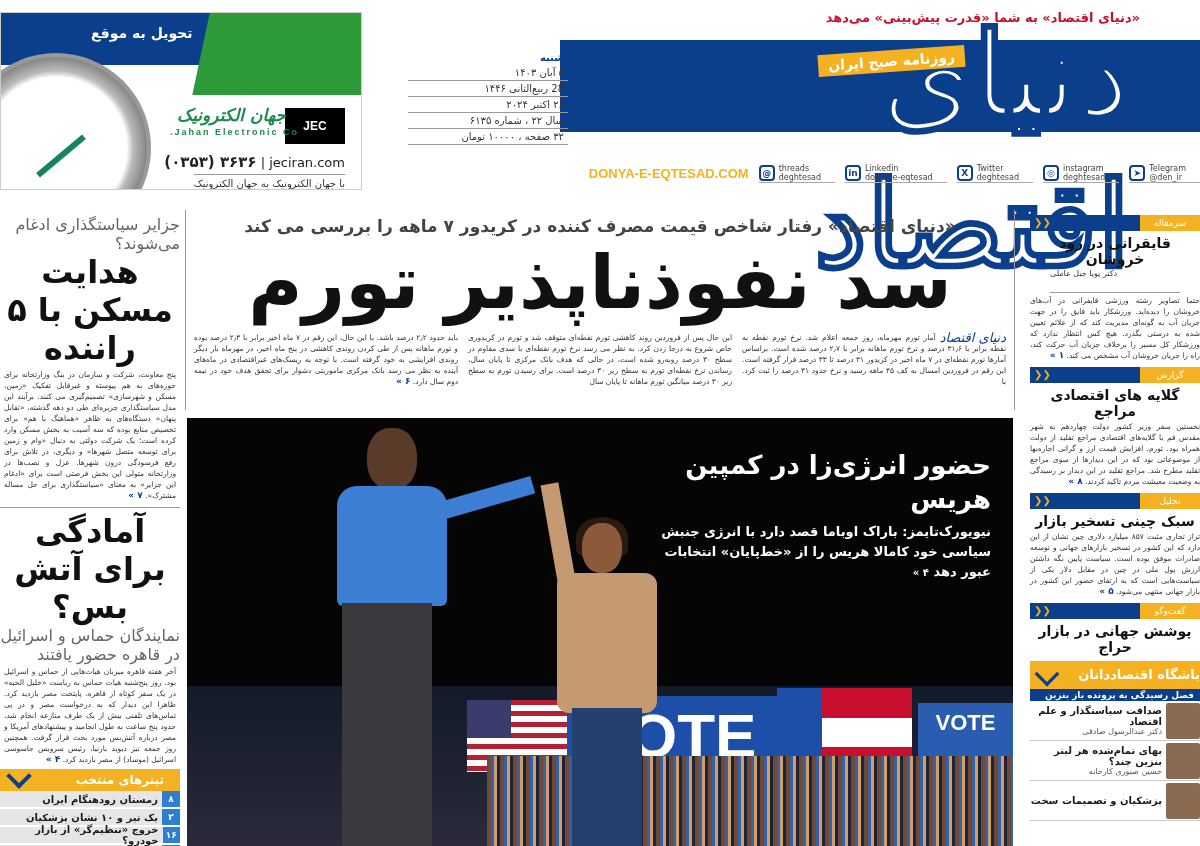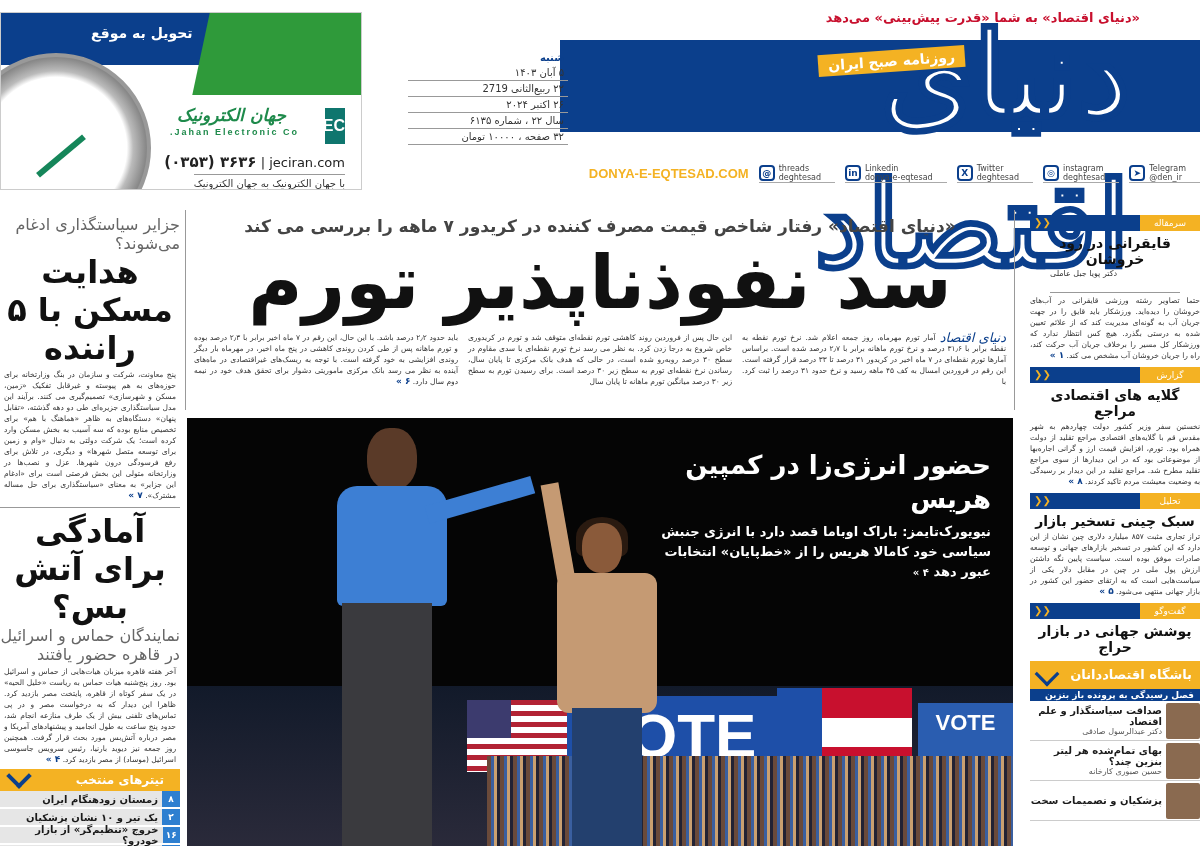--- a/index.html
+++ b/index.html
@@ -19,21 +19,21 @@
 #dateblock{left:408px;top:50px;width:160px;font-size:10px;color:#333;text-align:right}
 #dateblock div{border-bottom:1px solid #999;padding:1px 4px;line-height:13px}
 #dateblock .day{color:#0b3f8c;font-weight:bold;border-bottom:none}
 
 #ad{left:0;top:12px;width:362px;height:178px;border:1px solid #ccc;overflow:hidden;background:#fff}
 #ad-top{position:absolute;left:0;top:0;width:362px;height:52px;background:#0b3f8c}
 #ad-pcb{position:absolute;right:0;top:0;width:170px;height:82px;background:#2f9a3a;transform:skewX(-12deg);right:-10px}
 #ad-deliv{position:absolute;left:90px;top:12px;color:#fff;font-weight:bold;font-size:14px}
 #ad-watch{position:absolute;left:-40px;top:40px;width:190px;height:190px;border-radius:50%;background:radial-gradient(#fff 55%,#bbb 60%,#888 70%);border:4px solid #999}
 #ad-hand{position:absolute;left:30px;top:140px;width:60px;height:6px;background:#15865a;transform:rotate(-40deg)}
-#ad-logo{position:absolute;right:16px;top:95px;width:20px;height:36px;background:#0f766e;color:#fff;font-weight:bold;font-size:16px;text-align:center;line-height:36px;font-family:"Liberation Sans",sans-serif}
+#ad-logo{position:absolute;right:16px;top:95px;width:60px;height:36px;background:#000000;color:#fff;font-weight:bold;font-size:12px;text-align:center;line-height:36px;font-family:"Liberation Sans",sans-serif}
 #ad-brand{position:absolute;right:75px;top:92px;color:#1e8a4b;font-weight:bold;font-size:17px;font-style:italic}
 #ad-brand-en{position:absolute;right:62px;top:114px;color:#1e8a4b;font-size:9px;font-weight:bold;letter-spacing:2px;font-family:"Liberation Sans",sans-serif}
 #ad-phone{position:absolute;right:16px;top:140px;font-size:13px;color:#222;direction:ltr}
 #ad-phone b{font-size:15px}
 #ad-slogan{position:absolute;right:16px;top:161px;font-size:10px;color:#333;border-top:1px solid #999;padding-top:3px}
 
 #center{left:185px;top:210px;width:830px;height:200px;border-left:1px solid #999;border-right:1px solid #999}
 #kicker{text-align:center;font-size:17px;font-weight:bold;color:#444;margin-top:6px}
 #headline{text-align:center;font-family:"DejaVu Sans",sans-serif;font-weight:900;font-size:74px;color:#111;line-height:92px;letter-spacing:-2px}
 #cols{display:flex;flex-direction:row;gap:10px;padding:0 8px;font-size:7.5px;color:#333;line-height:11px;margin-top:4px}
@@ -67,21 +67,21 @@
 #cap-p{font-size:10px;color:#fff;margin-left:10px}
 
 #right{left:1030px;top:215px;width:170px;height:631px}
 .sec{margin-bottom:6px}
 .sec-bar{display:flex;height:16px}
 .sec-bar .lbl{background:#f4b223;color:#fff;font-size:9px;width:60px;text-align:center;line-height:16px}
 .sec-bar .blue{flex:1;background:#0b3f8c;color:#f4b223;font-size:10px;line-height:16px;padding-left:4px;text-align:left}
 .sec-h{font-size:14px;font-weight:bold;text-align:center;margin:4px 0 2px;color:#111}
 .sec-a{font-size:8px;text-align:left;color:#333;border-bottom:1px solid #999;margin:0 20px 2px;padding-bottom:14px}
 .sec-t{font-size:7.5px;line-height:11px;color:#333;text-align:justify}
-.club-head{height:28px;background:#f4b223;color:#fff;font-size:13px;font-weight:bold;line-height:28px;padding-right:8px;position:relative}
+.club-head{height:28px;background:#f4b223;color:#fff;font-size:13px;font-weight:bold;line-height:28px;position:relative}
 .club-head .chev{position:absolute;left:6px;top:2px;width:22px;height:22px;border-left:4px solid #0b3f8c;border-bottom:4px solid #0b3f8c;transform:rotate(-45deg) scale(.8)}
 .club-sub{background:#0b3f8c;color:#fff;font-size:9px;font-weight:bold;padding:1px 6px}
 .club-item{display:flex;align-items:center;gap:4px;border-bottom:1px solid #ccc;padding:3px 0;height:40px}
 .club-item .ph{width:34px;height:36px;background:#8a6a50;border-radius:2px;flex:none}
 .club-item .tx{flex:1}
 .club-item .t{font-size:10px;font-weight:bold}
 .club-item .n{font-size:8px;color:#555}
 
 #left{left:0;top:215px;width:180px;height:631px}
 .l-kick{font-size:16px;color:#666;text-align:right}
@@ -137,21 +137,21 @@
           <div>deghtesad</div>
         </span>
       </div>
     <div id="site">DONYA-E-EQTESAD.COM</div>
   </div>
 </div>
 
 <div id="dateblock" class="abs">
   <div class="day">شنبه</div>
   <div>۵ آبان ۱۴۰۳</div>
-  <div>۲۲ ربیع‌الثانی 2719</div>
+  <div>28 ربیع‌الثانی ۱۴۴۶</div>
   <div>۲۶ اکتبر ۲۰۲۴</div>
   <div>سال ۲۲ ، شماره ۶۱۳۵</div>
   <div>۳۲ صفحه ، ۱۰۰۰۰ تومان</div>
 </div>
 
 <div id="ad" class="abs">
   <div id="ad-top"></div>
   <div id="ad-pcb"></div>
   <div id="ad-deliv">تحویل به موقع</div>
   <div id="ad-watch"></div>

